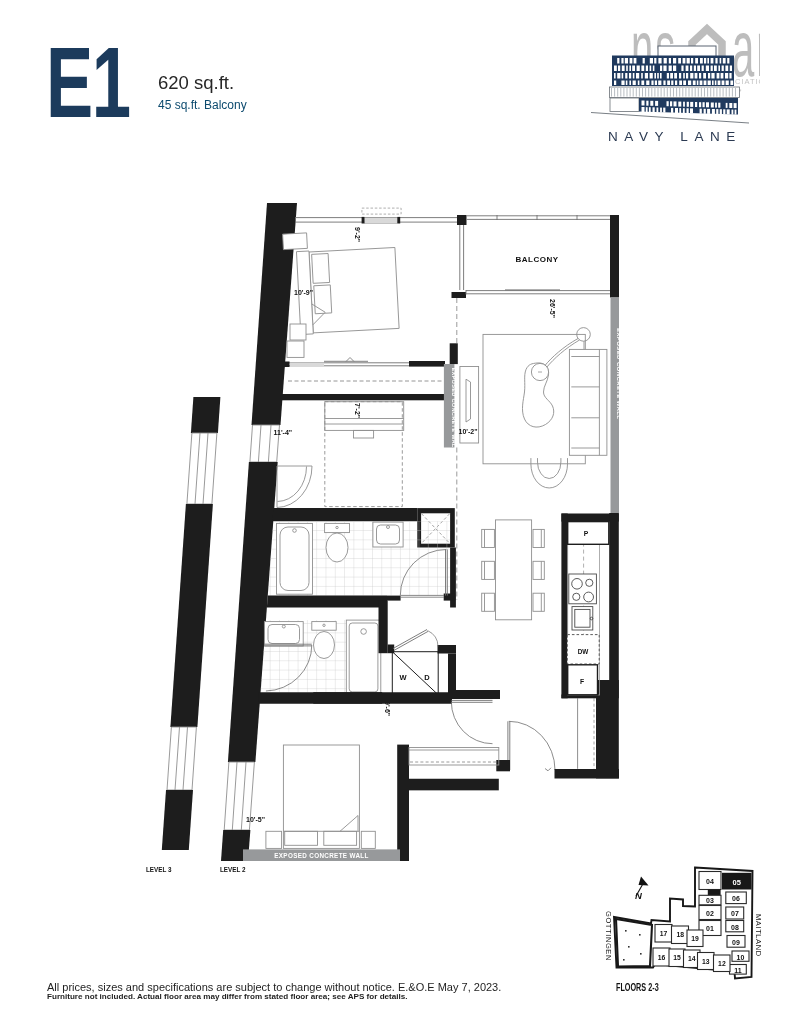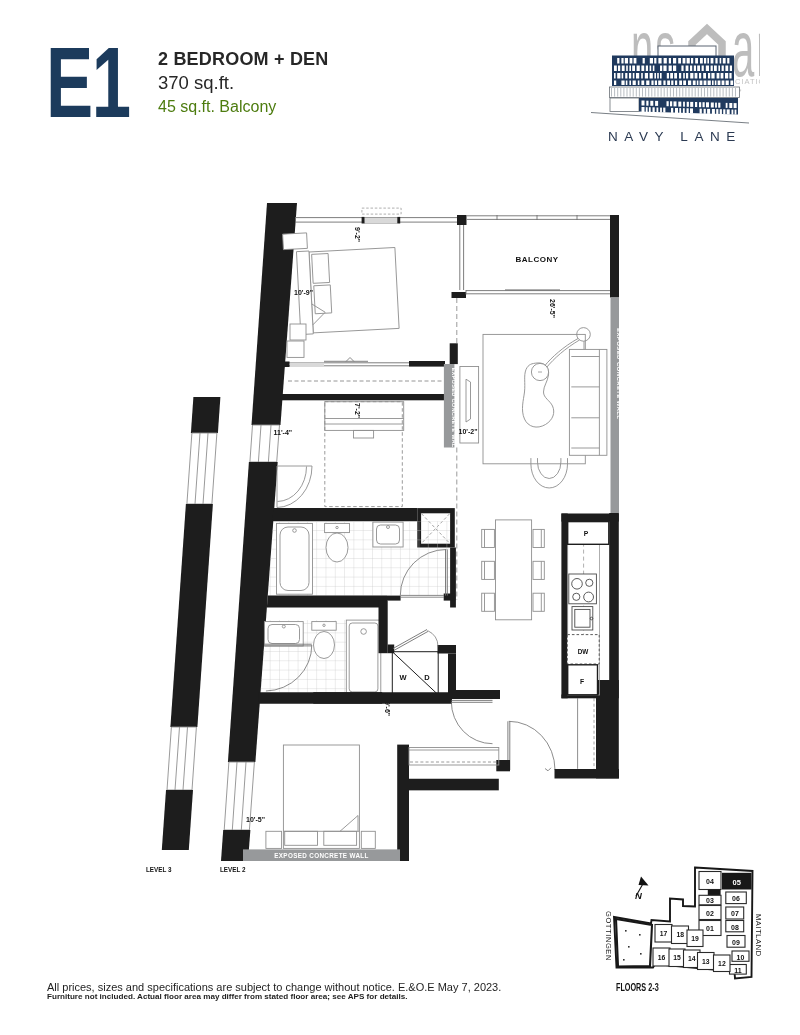--- a/index.html
+++ b/index.html
@@ -3,25 +3,24 @@
 <style>
 html,body{margin:0;padding:0;background:#fff;}
 #page{position:relative;width:768px;height:1035px;background:#fff;overflow:hidden;
 font-family:"Liberation Sans",sans-serif;}
 .abs{position:absolute;}
 </style></head><body>
 <div id="page">
 
 <div class="abs" style="left:46px;top:36px;font-size:101px;font-weight:bold;color:#1c3b5c;letter-spacing:-2px;line-height:0.92;transform:scale(0.70,1);transform-origin:0 0;">E1</div>
 
-<div class="abs" style="left:158px;top:49px;font-size:18px;font-weight:bold;color:#272727;letter-spacing:0.2px;">2 BEDROOM + DEN</div>
-
-<div class="abs" style="left:158px;top:72px;font-size:18.5px;color:#272727;">370 sq.ft.</div>
-
-<div class="abs" style="left:158px;top:98px;font-size:16px;color:#4d7c0f;text-align:center;">45 sq.ft. Balcony</div>
+
+<div class="abs" style="left:158px;top:72px;font-size:18.5px;color:#272727;">620 sq.ft.</div>
+
+<div class="abs" style="left:158px;top:98px;font-size:12px;color:#0c4a6e;text-align:center;">45 sq.ft. Balcony</div>
 
 <div class="abs" style="left:47px;top:971.5px;font-size:8.1px;font-weight:bold;color:#1e1e1e;margin-top:20px;">Furniture not included. Actual floor area may differ from stated floor area; see APS for details.</div>
 
 <div class="abs" style="left:47px;top:981px;font-size:11px;font-weight:normal;color:#1e1e1e;">All prices, sizes and specifications are subject to change without notice. E.&amp;O.E May 7, 2023.</div>
 
 <svg class="abs" style="left:560px;top:10px;" width="200" height="150" viewBox="0 0 200 150">
 
 <g transform="translate(71,66) scale(0.5,1)">
         <text font-size="80" fill="#bdbdbd" font-family="Liberation Sans,sans-serif" letter-spacing="4">ns</text>
       </g>

